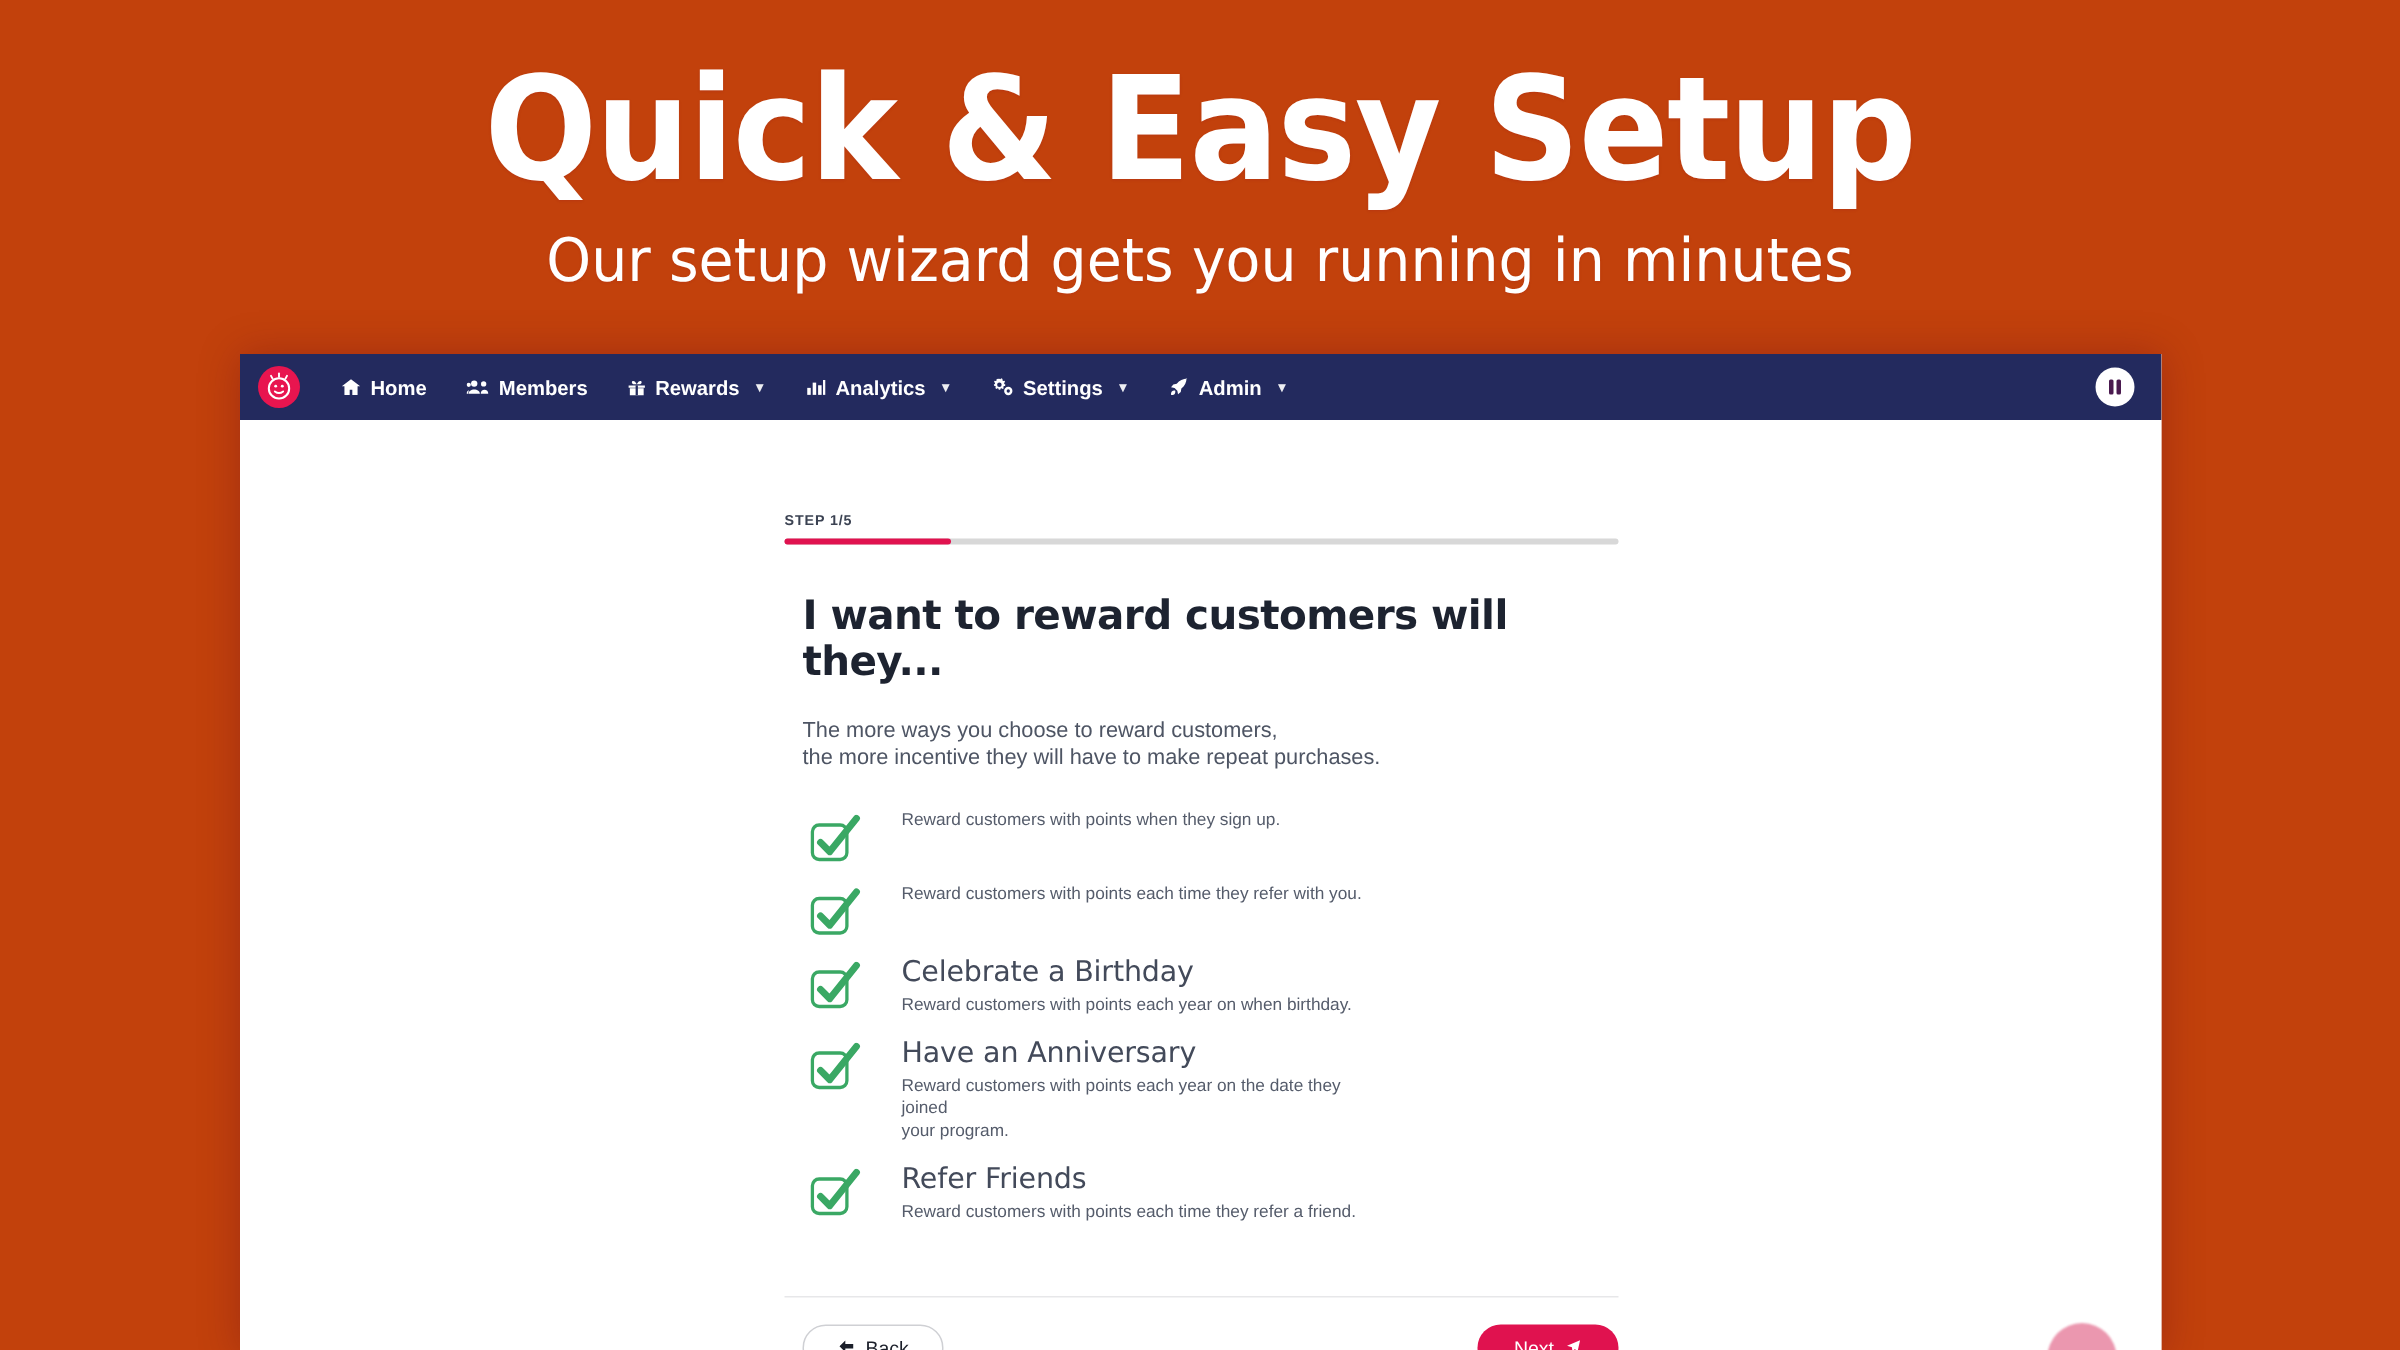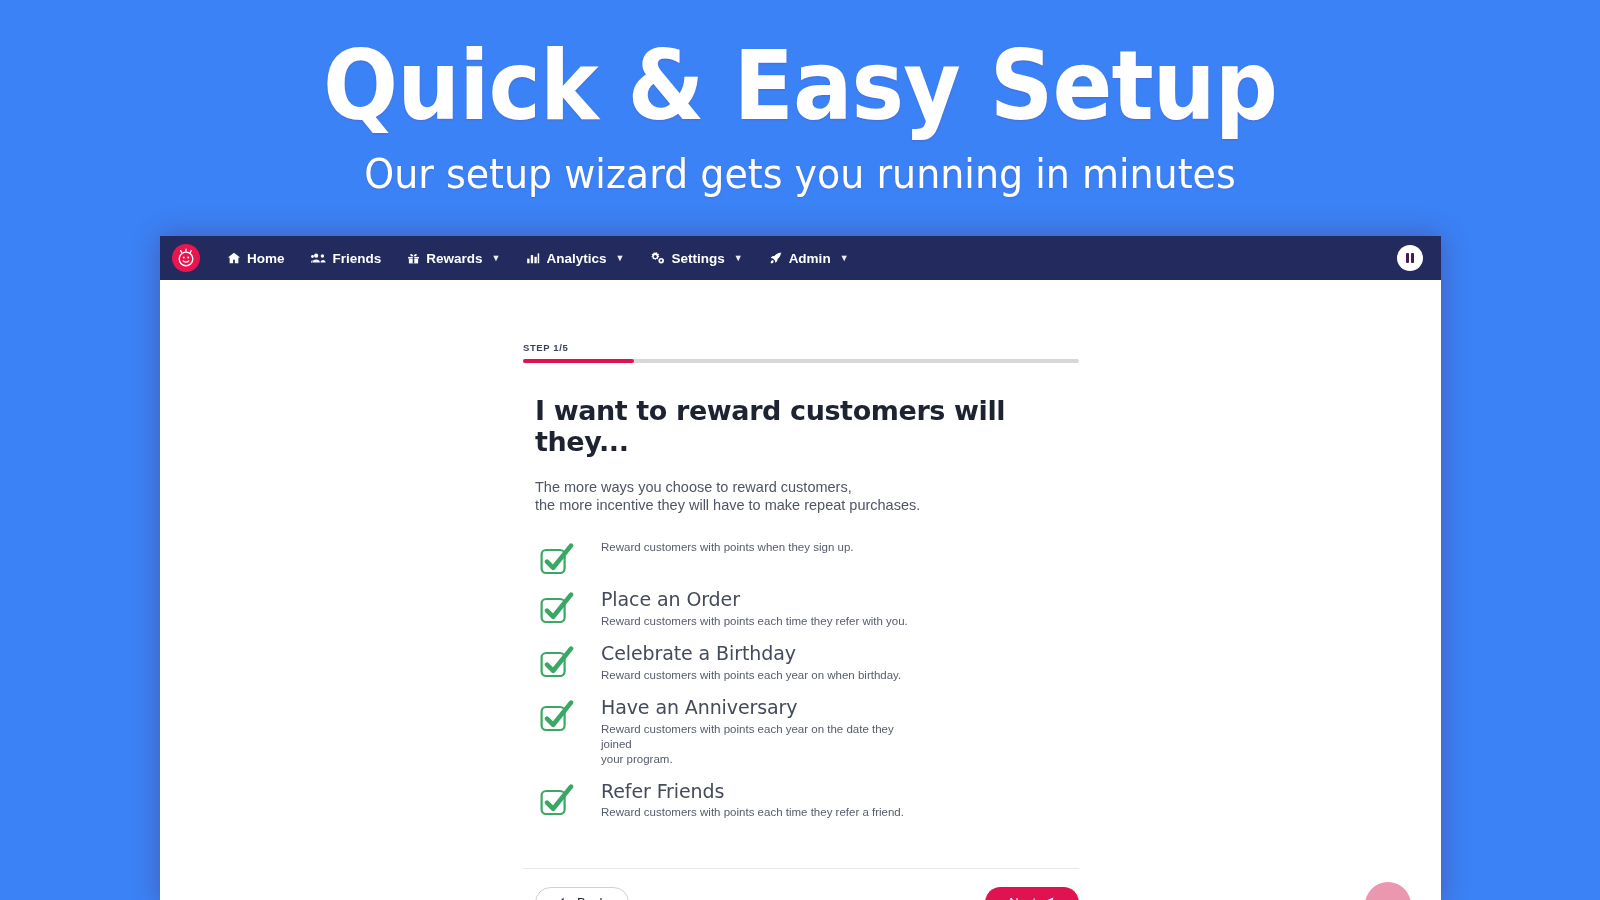--- a/index.html
+++ b/index.html
@@ -15,21 +15,21 @@
     position: relative;
     width: 1600px;
     height: 900px;
     background:
       radial-gradient(ellipse 760px 360px at 800px 110px,
         rgba(255,255,255,0.30) 0%,
         rgba(255,255,255,0.16) 35%,
         rgba(255,255,255,0.04) 62%,
         rgba(255,255,255,0.00) 82%),
       linear-gradient(160deg, #cd1345 0%, #ce1747 42%, #c9назад 42%, #cb1546 100%);
-    background-color: #3b82f6;
+    background-color: #c2410c;
     overflow: hidden;
   }
 
   
   #promo {
     position: absolute;
     left: 0; top: 0;
     width: 1600px;
     height: 232px;
     text-align: center;
@@ -315,21 +315,21 @@
         <span class="nav-ico">
           <svg width="16" height="14" viewBox="0 0 28 20" fill="#ffffff">
             <circle cx="9" cy="6" r="3.7"></circle>
               <circle cx="20" cy="6.4" r="3.1"></circle>
               <circle cx="2.6" cy="7.4" r="2.5"></circle>
             <path d="M2.4 18c0-3.3 3-5.2 6.6-5.2s6.6 1.9 6.6 5.2z"></path>
             <path d="M16.6 18c0-2.9 1.8-4.7 4.4-4.7 2.6 0 4.4 1.8 4.4 4.7z"></path>
             <path d="M0 18c0-2.4 1.1-3.8 3-4.2-.6.9-1 2.3-1 4.2z"></path>
           </svg>
         </span>
-        <span>Friends</span>
+        <span>Members</span>
       </div>
 
       <div class="nav-item">
         <span class="nav-ico">
           <svg width="13" height="14" viewBox="0 0 24 24" fill="#ffffff">
             <path d="M2 10h20v3H2z"></path>
               <path d="M3.5 13.5h17V22h-17z"></path>
             <rect x="10.6" y="10" width="2.8" height="12" fill="#232a5e"></rect>
             <path d="M12 8.6c-1.6-3.2-3.3-4.6-5-4-1.5.6-1.4 3 .7 4z"></path>
             <path d="M12 8.6c1.6-3.2 3.3-4.6 5-4 1.5.6 1.4 3-.7 4z"></path>
@@ -412,21 +412,20 @@
           </div>
 
           <div class="option-row">
             <div class="option-check">
               <svg width="34" height="32" viewBox="0 0 34 32">
                 <rect x="1.6" y="7" width="23" height="23" rx="4.5" ry="4.5" fill="none" stroke="#3aa864" stroke-width="2.2"></rect>
                 <path d="M7 18.6 L13.2 24.8 L31 2.6" fill="none" stroke="#3aa864" stroke-width="4.6" stroke-linecap="round" stroke-linejoin="round"></path>
               </svg>
             </div>
             <div class="option-text">
-              <div class="option-title">Place an Order</div>
               <div class="option-desc">Reward customers with points each time they refer with you.</div>
             </div>
           </div>
 
           <div class="option-row">
             <div class="option-check">
               <svg width="34" height="32" viewBox="0 0 34 32">
                 <rect x="1.6" y="7" width="23" height="23" rx="4.5" ry="4.5" fill="none" stroke="#3aa864" stroke-width="2.2"></rect>
                 <path d="M7 18.6 L13.2 24.8 L31 2.6" fill="none" stroke="#3aa864" stroke-width="4.6" stroke-linecap="round" stroke-linejoin="round"></path>
               </svg>

